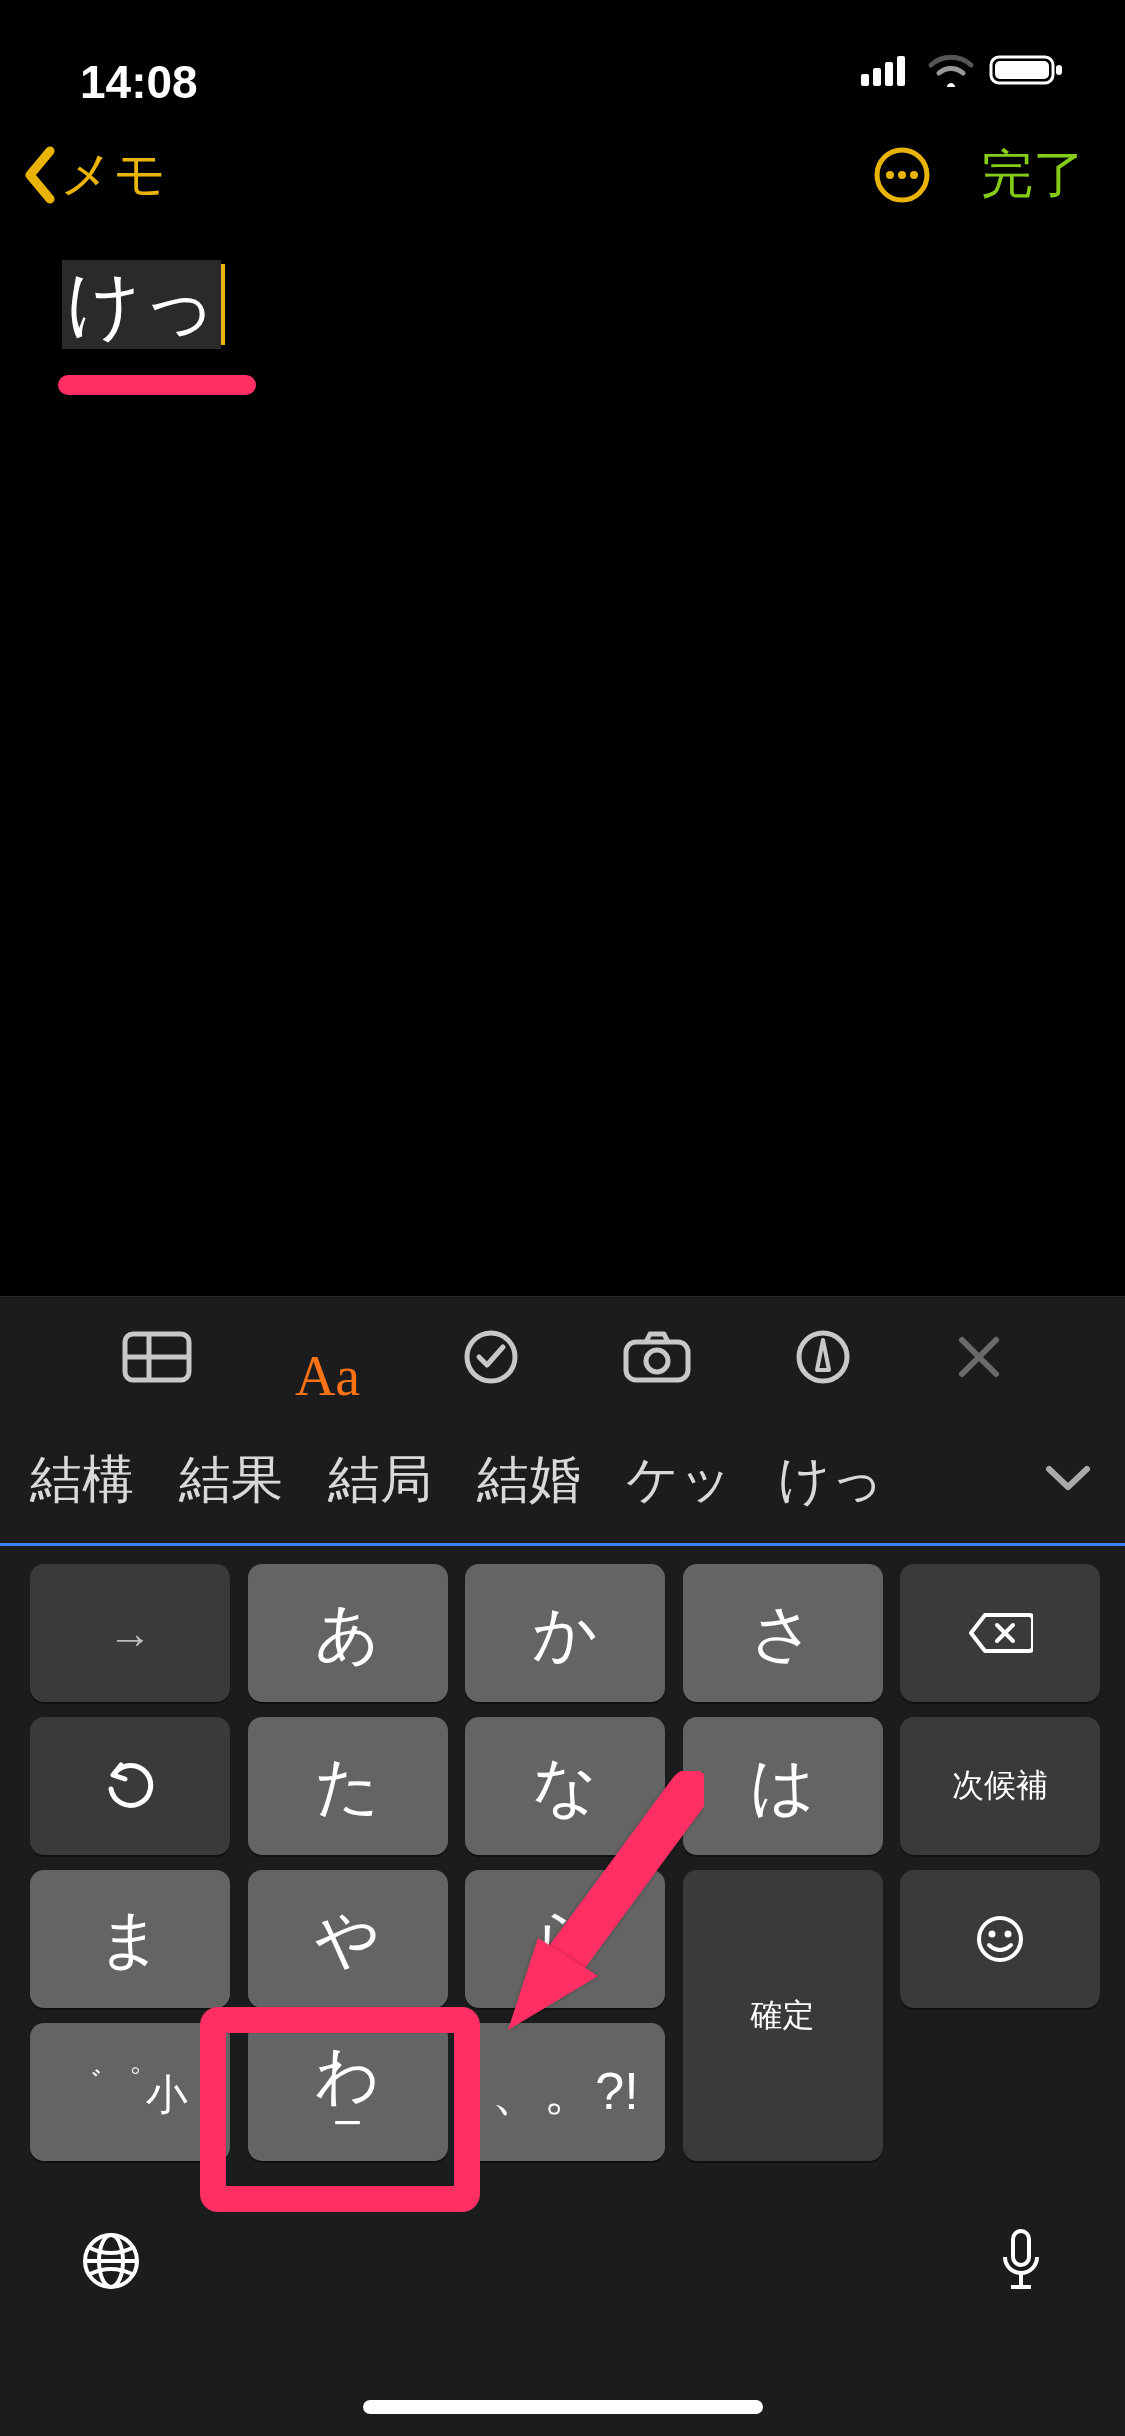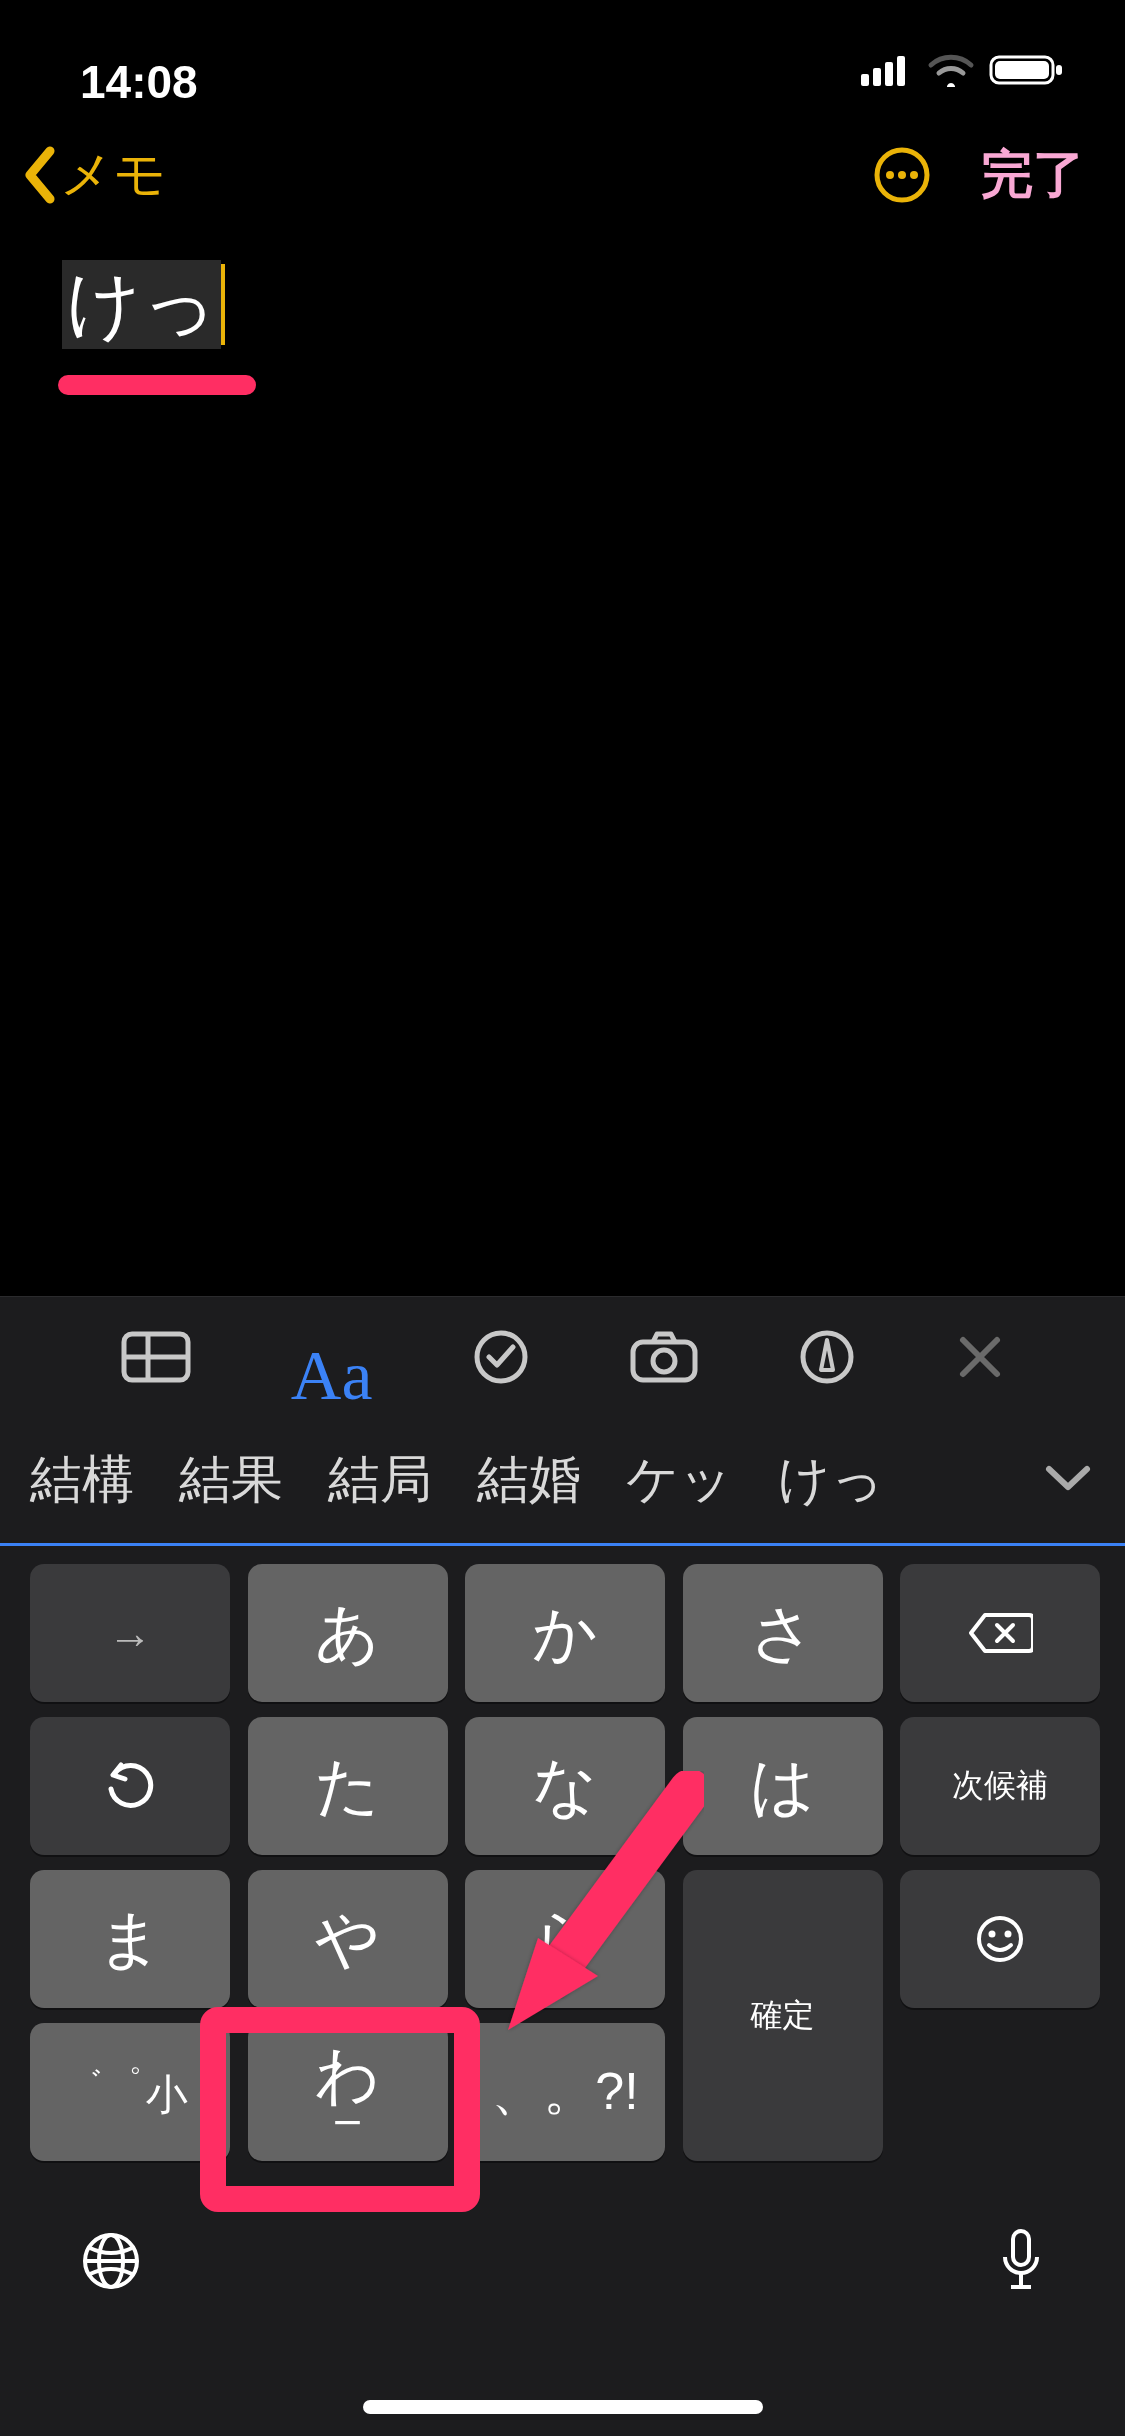--- a/index.html
+++ b/index.html
@@ -26,21 +26,21 @@
     .nav-bar {
       display: flex;
       align-items: center;
       justify-content: space-between;
       padding: 20px 40px 30px 20px;
       height: 120px;
     }
     .nav-back { display: flex; align-items: center; color: #eab308; }
     .nav-back-text { font-size: 52px; }
     .nav-right { display: flex; align-items: center; gap: 50px; }
-    .nav-done { color: #f9a8d4; font-size: 52px; font-weight: 700; }
+    .nav-done { color: #84cc16; font-size: 52px; font-weight: 400; }
     
     .editor-area { padding: 20px 60px 20px 62px; position: relative; }
     .input-text {
       display: inline-block;
       background: #2a2a2a;
       color: #fff;
       font-size: 74px;
       font-weight: 500;
       padding: 0 4px;
       position: relative;
@@ -209,21 +209,21 @@
   <span class="input-text">けっ</span>
   <div class="underline"></div>
 </div>
 
 <div class="toolbar">
   <svg width="72" height="54" viewBox="0 0 72 54">
       <rect x="4" y="4" width="64" height="46" rx="8" fill="none" stroke="#c8c8c8" stroke-width="5"></rect>
       <line x1="4" y1="27" x2="68" y2="27" stroke="#c8c8c8" stroke-width="5"></line>
       <line x1="28" y1="4" x2="28" y2="50" stroke="#c8c8c8" stroke-width="5"></line>
     </svg>
-  <span style="font-size:70px;color:#3b82f6;font-family:serif;margin-top:38px;">Aa</span>
+  <span style="font-size:56px;color:#f97316;font-family:serif;margin-top:38px;">Aa</span>
   <svg width="58" height="58" viewBox="0 0 58 58">
       <circle cx="29" cy="29" r="24" stroke="#c8c8c8" stroke-width="5" fill="none"></circle>
       <path d="M17 29 L25 37 L41 19" stroke="#c8c8c8" stroke-width="5" fill="none" stroke-linecap="round" stroke-linejoin="round"></path>
     </svg>
   <svg width="70" height="54" viewBox="0 0 70 54">
       <rect x="4" y="12" width="62" height="38" rx="10" stroke="#c8c8c8" stroke-width="5" fill="none"></rect>
       <path d="M24 12 L28 4 L42 4 L46 12" stroke="#c8c8c8" stroke-width="5" fill="none" stroke-linejoin="round"></path>
       <circle cx="35" cy="31" r="11" stroke="#c8c8c8" stroke-width="5" fill="none"></circle>
     </svg>
   <svg width="58" height="58" viewBox="0 0 58 58">

